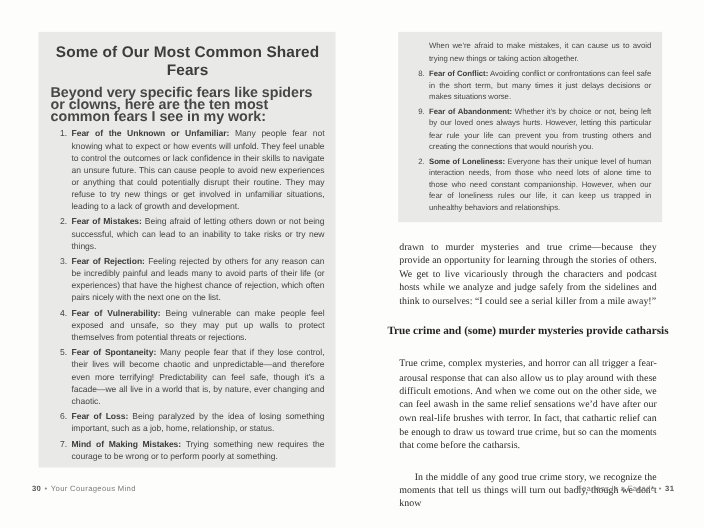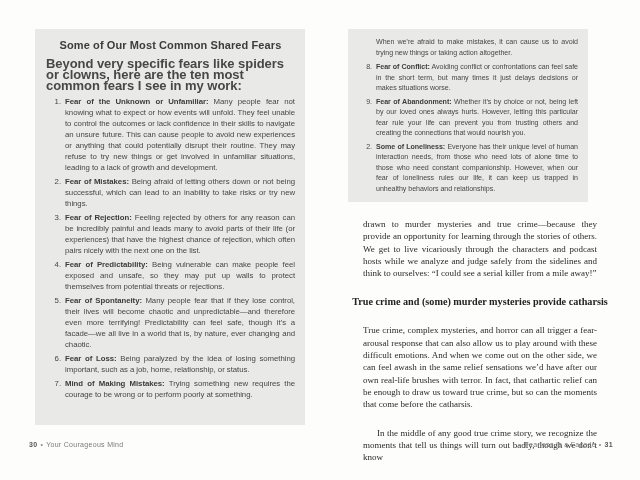--- a/index.html
+++ b/index.html
@@ -19,38 +19,38 @@
     letter-spacing:-0.05px;
   }
   #left-box{
     position:absolute;left:35px;top:29px;width:270px;height:396px;
     box-sizing:border-box;
     padding:9px 10px 5px 11px;
     overflow:hidden;
   }
   .box-title{
     text-align:center;font-weight:bold;
-    font-size:11px;color:#3c3c3a;
+    font-size:14px;color:#3c3c3a;
     margin:1px 0 7px 0;letter-spacing:0.1px;
   }
   .box-intro{
     font-size:13px;line-height:11px;
     margin:0 0 5px 0;
     font-weight:bold;
   }
   .fear-item{display:flex;margin:0 0 3px 0;font-size:7.8px;line-height:11px;}
   .fear-item .num{width:15px;text-align:right;padding-right:4px;flex-shrink:0;}
   .fear-item .itxt{flex:1;text-align:justify;}
   .fear-item b{color:#3c3c3a;}
 
   
   #right-col{position:absolute;left:347px;top:29px;width:266px;}
   #right-box{
     box-sizing:border-box;
-    margin-left:1px;width:240px;
+    margin-left:15px;width:240px;
     padding:8px 10px 5px 10px;
     overflow:hidden;max-height:196px;
   }
   #right-box .fear-item,#right-box .cont{font-size:7.1px;line-height:10.5px;}
   #right-box .cont{margin:0 0 4px 18px;text-align:justify;}
   #right-box .fear-item .num{width:14px;}
 
   
   #right-body{
     margin-top:12px;
@@ -92,21 +92,21 @@
     <div class="fear-item">
       <span class="num">2.</span>
       <span class="itxt"><b>Fear of Mistakes:</b> <span>Being afraid of letting others down or not being successful, which can lead to an inability to take risks or try new things.</span></span>
     </div>
     <div class="fear-item">
       <span class="num">3.</span>
       <span class="itxt"><b>Fear of Rejection:</b> <span>Feeling rejected by others for any reason can be incredibly painful and leads many to avoid parts of their life (or experiences) that have the highest chance of rejection, which often pairs nicely with the next one on the list.</span></span>
     </div>
     <div class="fear-item">
       <span class="num">4.</span>
-      <span class="itxt"><b>Fear of Predictability:</b> <span>Being vulnerable can make people feel exposed and unsafe, so they may put up walls to protect themselves from potential threats or rejections.</span></span>
+      <span class="itxt"><b>Fear of Vulnerability:</b> <span>Being vulnerable can make people feel exposed and unsafe, so they may put up walls to protect themselves from potential threats or rejections.</span></span>
     </div>
     <div class="fear-item">
       <span class="num">5.</span>
       <span class="itxt"><b>Fear of Spontaneity:</b> <span>Many people fear that if they lose control, their lives will become chaotic and unpredictable—and therefore even more terrifying! Predictability can feel safe, though it’s a facade—we all live in a world that is, by nature, ever changing and chaotic.</span></span>
     </div>
     <div class="fear-item">
       <span class="num">6.</span>
       <span class="itxt"><b>Fear of Loss:</b> <span>Being paralyzed by the idea of losing something important, such as a job, home, relationship, or status.</span></span>
     </div>
     <div class="fear-item">

